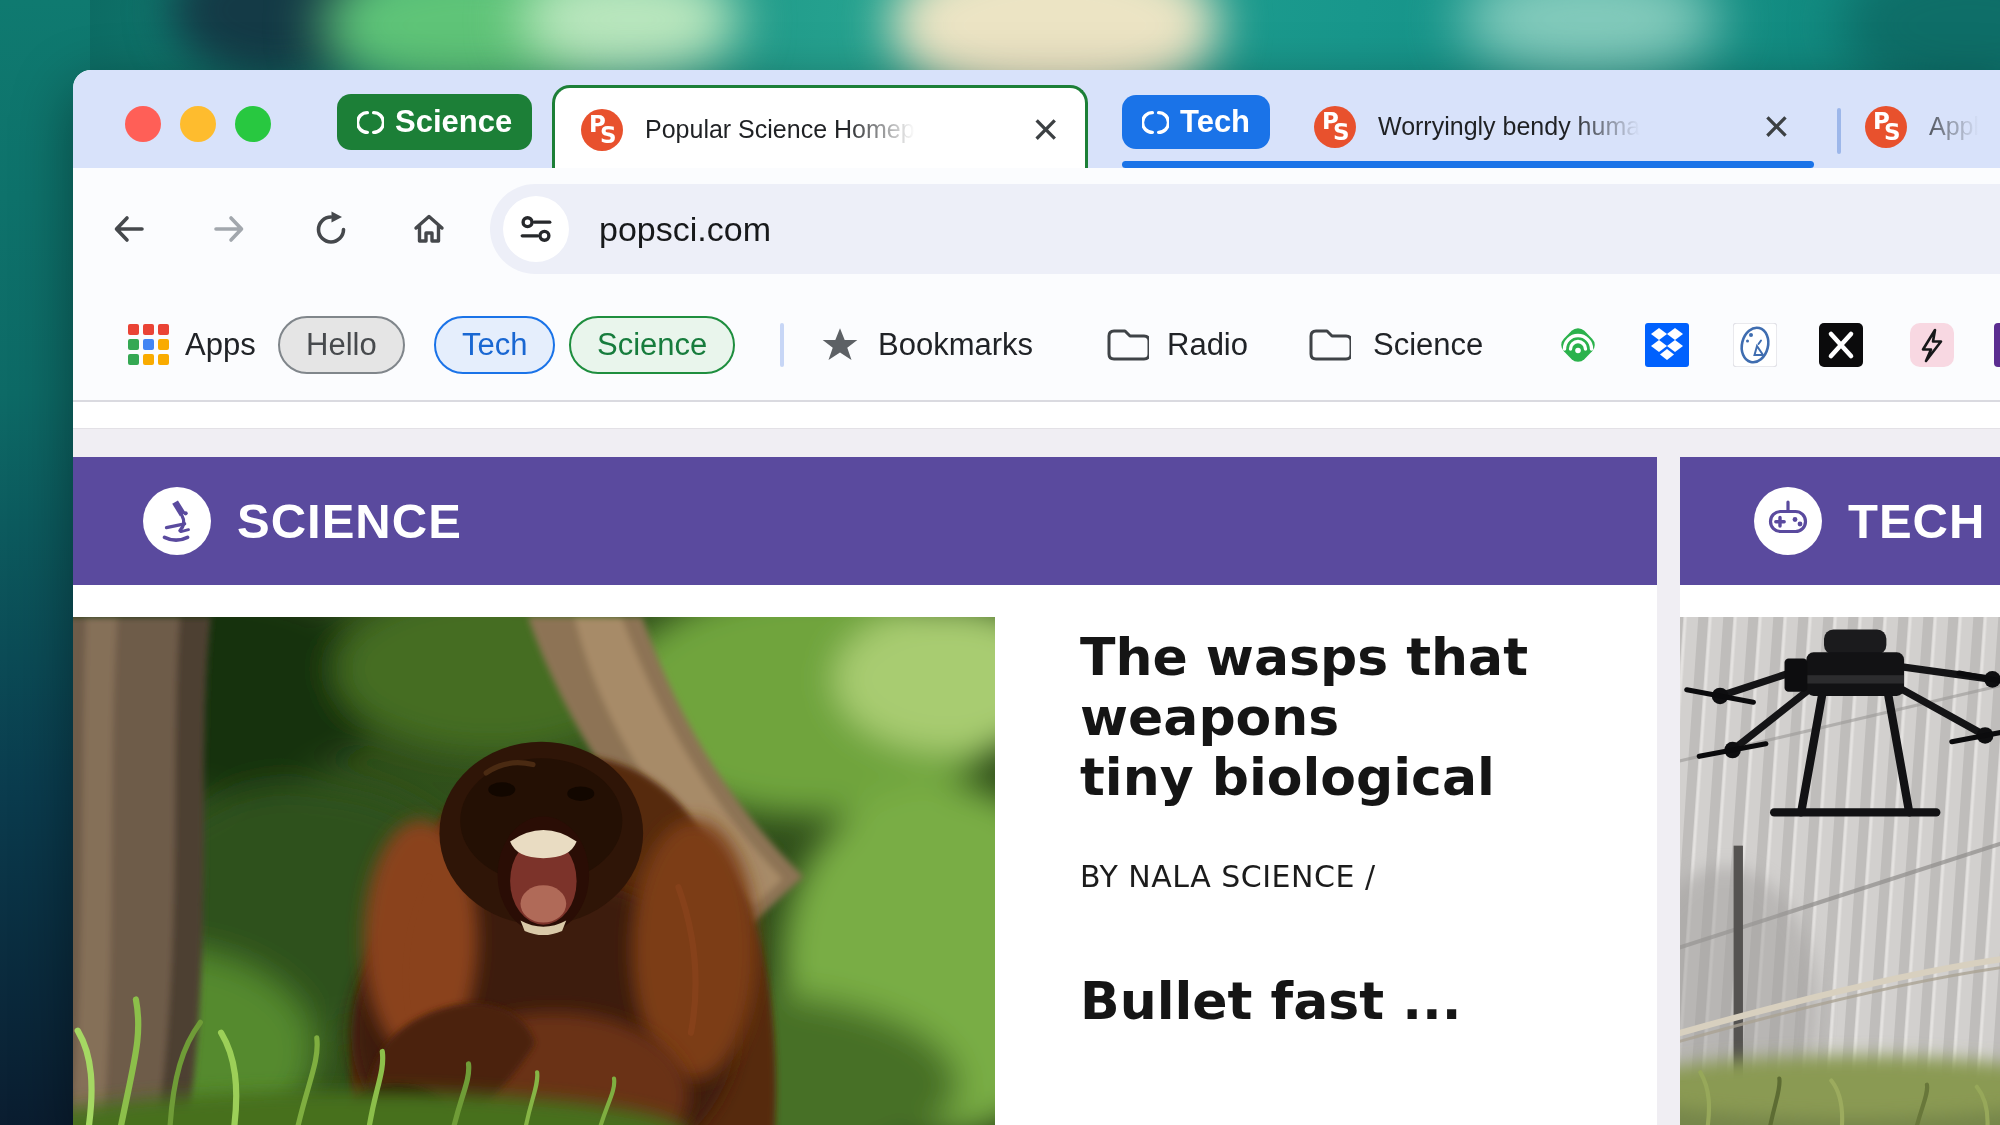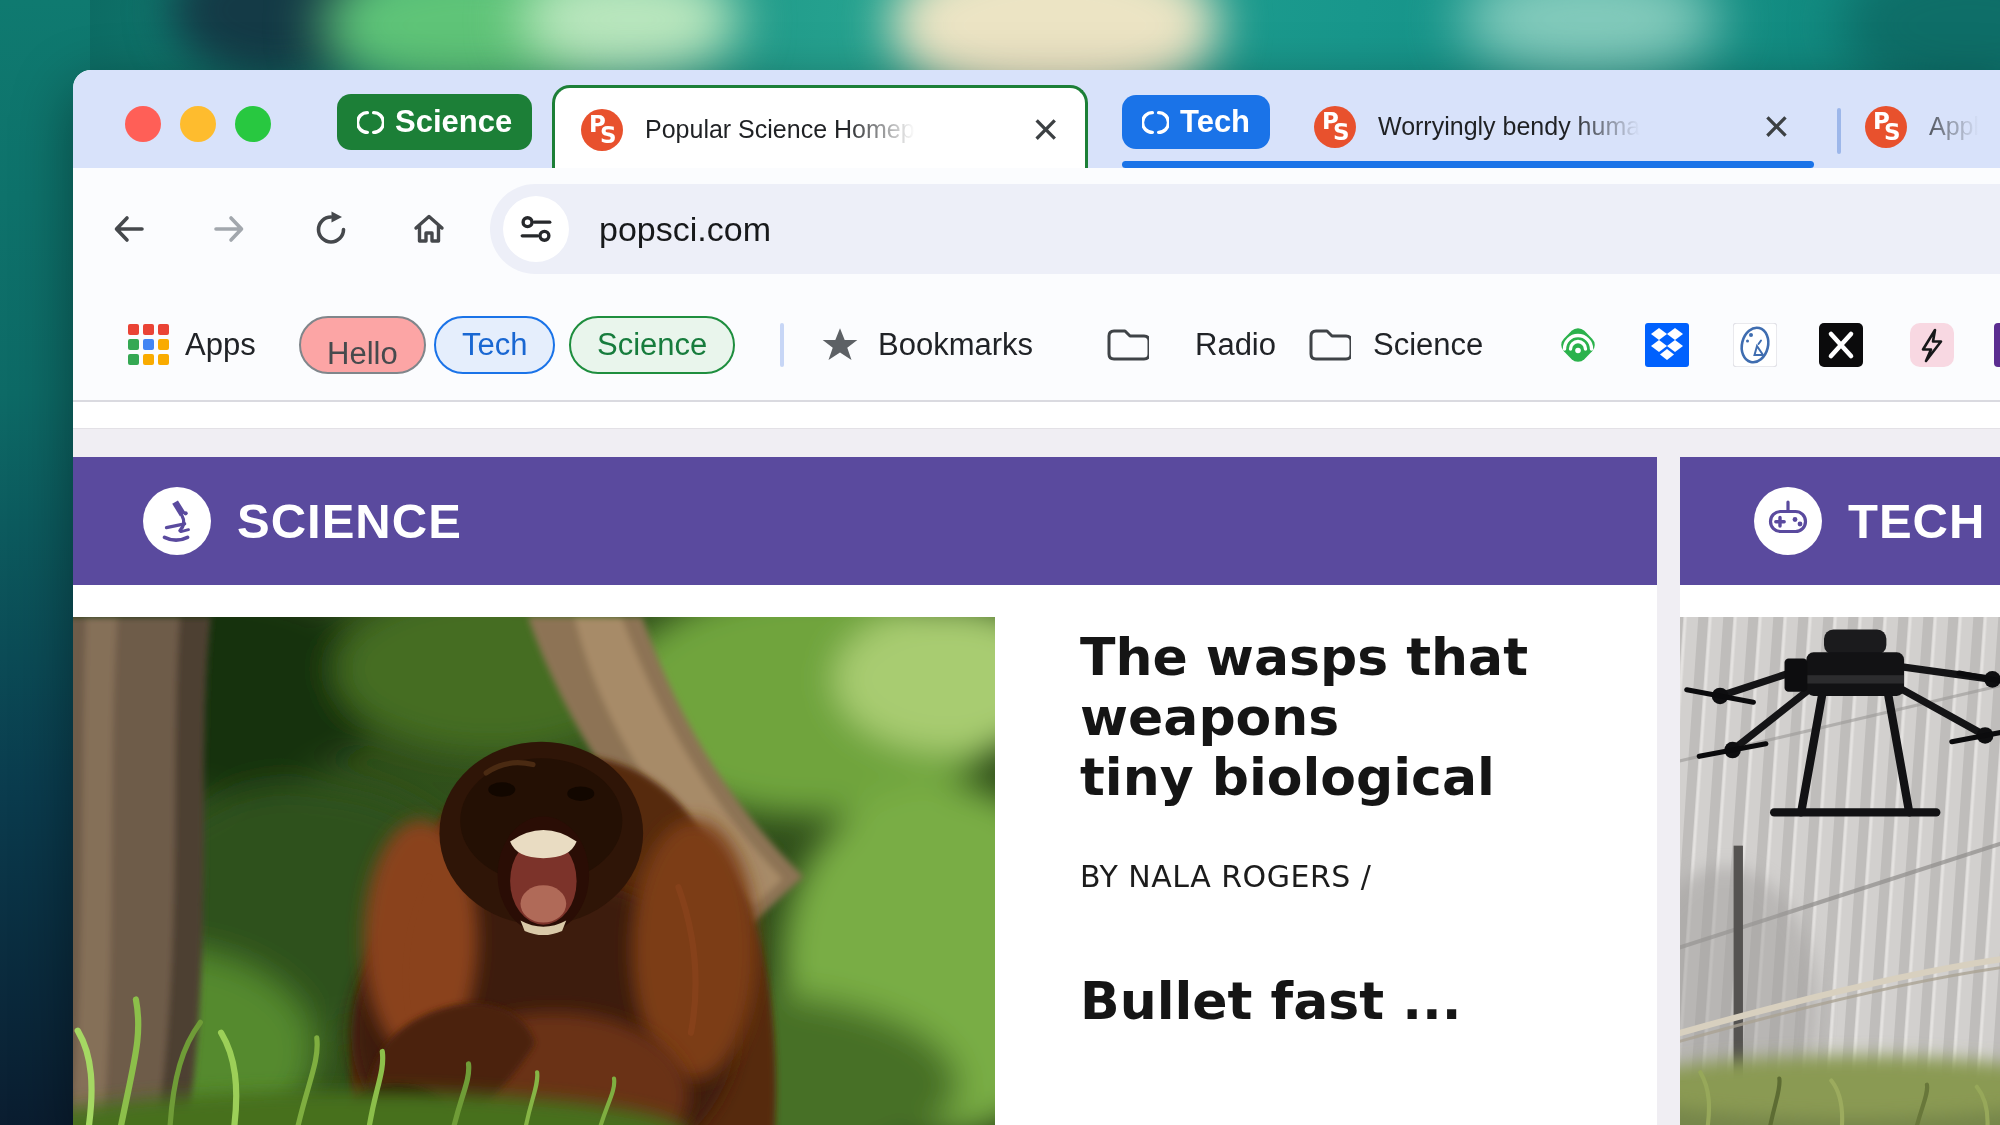--- a/index.html
+++ b/index.html
@@ -63,24 +63,24 @@
   .tune-circle{width:66px;height:66px;border-radius:50%;background:#fff;margin-left:13px;
                display:flex;align-items:center;justify-content:center;flex:none;}
   .url-text{margin-left:30px;font-size:34px;color:#17191b;}
   
   .bookmarksbar{position:absolute;left:0;right:0;top:220px;height:110px;background:#fbfcfe;}
   .bm{position:absolute;top:50%;transform:translateY(-50%);}
   .apps-grid{left:55px;width:42px;height:42px;display:grid;
              grid-template-columns:repeat(3,11px);grid-template-rows:repeat(3,11px);gap:4px;}
   .apps-grid i{border-radius:2px;}
   .bm-label{font-size:31px;color:#202327;white-space:nowrap;}
-  .lbl-apps{left:112px;} .lbl-bookmarks{left:805px;} .lbl-radio{left:1122px;} .lbl-overflow{left:1300px;}
+  .lbl-apps{left:112px;} .lbl-bookmarks{left:805px;} .lbl-radio{left:1094px;} .lbl-overflow{left:1300px;}
   .pill{height:58px;border-radius:29px;display:flex;align-items:center;padding:0 26px;
         font-size:31px;font-weight:500;border:2.5px solid;box-sizing:border-box;white-space:nowrap;}
-  .pill-hello{left:226px;border-color:#80868b;background:#fca5a5;color:#474a4d;align-items:flex-end;}
+  .pill-hello{left:205px;border-color:#80868b;background:#e5e5e5;color:#474a4d;}
   .pill-tech{left:361px;border-color:#1a73e8;background:#e5eefc;color:#1967d2;}
   .pill-science{left:496px;border-color:#1e8e3e;background:#e9f5ec;color:#177c3d;}
   .bm-sep{left:707px;width:4px;height:44px;background:#c7d6f6;border-radius:2px;}
   .ic-star{left:748px;} .ic-folder1{left:1032px;} .ic-folder2{left:1234px;}
   .fav{width:44px;height:44px;}
   .fav-feedly{left:1483px;} .fav-dropbox{left:1572px;} .fav-sketch{left:1660px;}
   .fav-x{left:1746px;} .fav-bolt{left:1837px;}
   .fav-sliver{left:1921px;width:14px;height:44px;background:#5b2d91;border-radius:4px;}
   .chromeline{position:absolute;left:0;right:0;top:330px;height:2px;background:#dadae0;}
   
@@ -379,21 +379,21 @@
                   <path d="M520 508 C528 472 540 458 538 444" stroke="#7fae40" stroke-width="4" fill="none"></path>
                 </g>
               </svg>
             </div>
 
             <div class="articleL">
               <div class="hline">The wasps that</div>
               <div class="hline">weapons</div>
               <div class="hline">tiny biological</div>
               <div class="byline">
-                <div>BY NALA ROGERS /</div>
+                <div>BY NALA SCIENCE /</div>
               </div>
               <div class="hline nexthead">Bullet fast ...</div>
             </div>
           </div>
         </div>
 
         <div class="gut"></div>
 
         <div class="colR">
           <div class="sechead">

